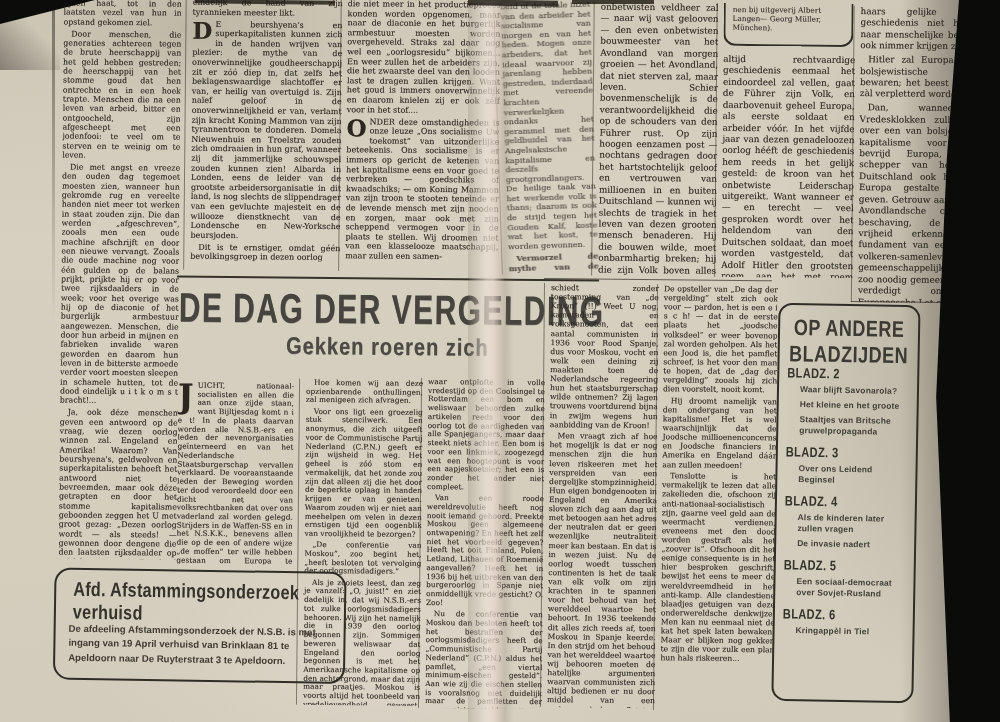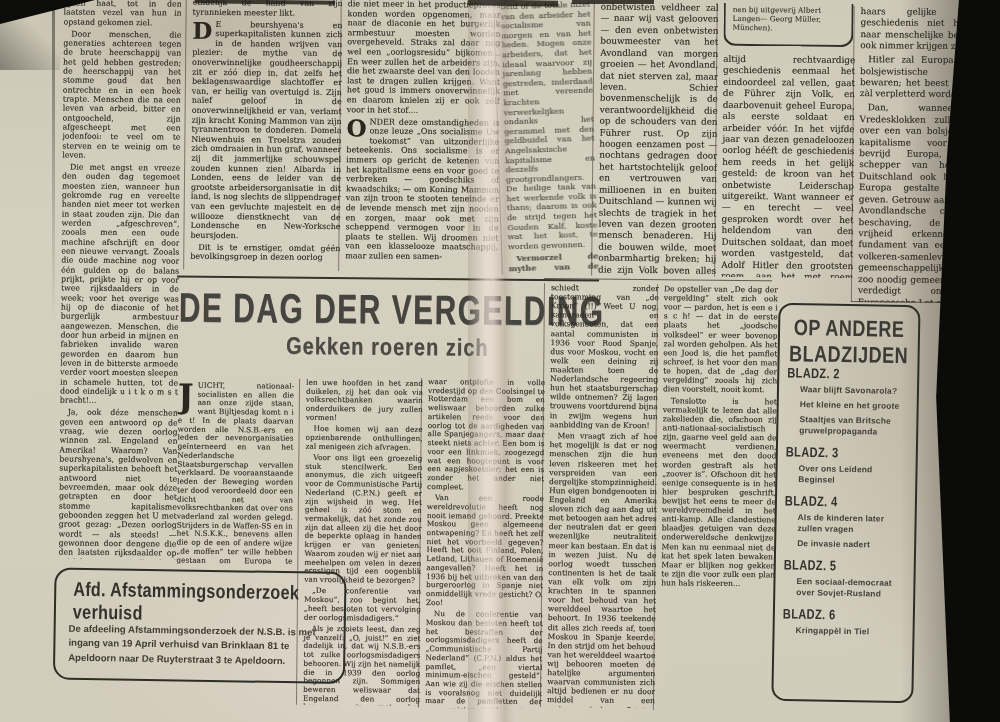--- a/index.html
+++ b/index.html
@@ -155,40 +155,40 @@
     <header class="headline-block">
       <h1>DE DAG DER VERGELDING</h1>
       <h2>Gekken roeren zich</h2>
     </header>
 
     <section class="col ac1">
       <p class="t ni dcj">JUICHT, nationaal-socialisten en allen die aan onze zijde staan, want Bijltjesdag komt n i e t! In de plaats daarvan worden alle N.S.B.-ers en leden der nevenorganisaties geïnterneerd en van het Nederlandsche Staatsburgerschap vervallen verklaard. De vooraanstaande leden der Beweging worden ter dood veroordeeld door een dicht net van volksrechtbanken dat over ons vaderland zal worden gelegd. Strijders in de Waffen-SS en in het N.S.K.K., benevens allen die op de een of andere wijze „de moffen” ter wille hebben gestaan om Europa te verdedigen ondergaan dit zelfde lot. Juicht dus weer niet te hard en te vlug, strijders tegen plutocratie en onderwereld, want op den „dag der vergelding” zal men U onbarmhartig in den kraag pakken. Overweegt dus goed of er voor U nog een weg terug is, want als de onderduikers opduiken zul-</p>
     </section>
 
     <section class="col ac2 vr">
-      <p class="t ni">len uwe hoofden in het zand duikelen, zij het dan ook via volksrechtbanken waarin onderduikers de jury zullen vormen!</p>
       <p class="t">Hoe komen wij aan deze opzienbarende onthullingen, zal menigeen zich afvragen.</p>
       <p class="t">Voor ons ligt een groezelig stuk stencilwerk. Een anonymus, die zich uitgeeft voor de Communistische Partij Nederland (C.P.N.) geeft er zijn wijsheid in weg. Het geheel is zóó stom en vermakelijk, dat het zonde zou zijn dat alleen zij die het door de beperkte oplaag in handen krijgen er van genieten. Waarom zouden wij er niet aan meehelpen om velen in dezen ernstigen tijd een oogenblik van vroolijkheid te bezorgen?</p>
       <p class="t">„De conferentie van Moskou”, zoo begint het, „heeft besloten tot vervolging der oorlogsmisdadigers.”</p>
       <p class="t">Als je zooiets leest, dan zeg je vanzelf: „O, juist!” en ziet dadelijk in, dat wij N.S.B.-ers tot zulke oorlogsmisdadigers behooren. Wij zijn het namelijk die in 1939 den oorlog begonnen zijn. Sommigen beweren weliswaar dat Engeland den oorlog begonnen is met het Amerikaansche kapitalisme op den achtergrond, maar dat zijn maar praatjes. Moskou is voorts altijd het toonbeeld van vredelievendheid geweest, Wells-</p>
     </section>
 
     <section class="col ac3 vr">
       <p class="t ni">waar ontplofte in volle vredestijd op den Coolsingel te Rotterdam een bom en weliswaar behoorden zulke artikelen reeds voor den oorlog tot de aardigheden van alle Spanjegangers, maar daar steekt niets achter. Een bom is voor een linkmiek, zoogezegd wat een hoogtepunt is voor een aapjeskoetsier; het een is zonder het ander niet compleet.</p>
       <p class="t">Van een roode wereldrevolutie heeft nog nooit iemand gehoord. Preekte Moskou geen algemeene ontwapening? En heeft het zelf niet het voorbeeld gegeven? Heeft het ooit Finland, Polen, Letland, Lithauen of Roemenië aangevallen? Heeft het in 1936 bij het uitbreken van den burgeroorlog in Spanje niet onmiddellijk vrede gesticht? O. Zoo!</p>
       <p class="t">Nu de conferentie van Moskou dan besloten heeft tot het bestraffen der oorlogsmisdadigers heeft de „Communistische Partij Nederland” (C.P.N.) aldus het pamflet, „een viertal minimum-eischen gesteld”. Aan wie zij die eischen stellen is vooralsnog niet duidelijk maar de pamfletten der communisten stelden vroeger ook altijd eischen. Het behoort er zoo bij. Onder deze eischen is, behalve datgene dat wij hierboven vermeldden, iets erg aardigs, o.m. den doodstraf voor de vrijwilligers die „in vreemden krijgsdienst” zijn getreden. Dit zoo zeggen zij op hoop van zegen, daar verzet de Nederlandsche wet zich tegen wanneer het ge-</p>
     </section>
 
     <section class="col col-h vr">
       <p class="t ni">schiedt zonder toestemming van „de Kroon” (!!) Weet U nog, kameraden en volksgenooten, dat een aantal communisten in 1936 voor Rood Spanje, dus voor Moskou, vocht en welk een deining zij maakten toen de Nederlandsche regeering hun het staatsburgerschap wilde ontnemen? Zij lagen trouwens voortdurend bijna in zwijm wegens hun aanbidding van de Kroon!</p>
       <p class="t">Men vraagt zich af hoe het mogelijk is dat er nog menschen zijn die hun leven riskeeren met het verspreiden van een dergelijke stompzinnigheid. Hun eigen bondgenooten in Engeland en Amerika sloven zich dag aan dag uit met betoogen aan het adres der neutralen dat er geen wezenlijke neutraliteit meer kan bestaan. En dat is in wezen juist. Nu de oorlog woedt tusschen continenten is het de taak van elk volk om zijn krachten in te spannen voor het behoud van het werelddeel waartoe het behoort. In 1936 teekende dit alles zich reeds af, toen Moskou in Spanje keerde. In den strijd om het behoud van het werelddeel waartoe wij behooren moeten de hatelijke argumenten waarvan communisten zich altijd bedienen er nu door middel van een ondergrondsch pamflet toe bijdragen om het inzicht te verhelderen! Onze vrijwilligers strijden voor Europa; de stumpers van het pamflet zijn geronseld door het buiten Europa staande Moskou, dat ook in 1936 een aantal idealistische sufferds ronselde om in Spanje anti-Europeesche belangen te gaan dienen.</p>
     </section>
 
     <section class="col col-i vr">
       <p class="t ni">De opsteller van „De dag der vergelding” stelt zich ook voor — pardon, het is een e i s c h! — dat in de eerste plaats het „joodsche volksdeel” er weer bovenop zal worden geholpen. Als het een Jood is, die het pamflet schreef, is het voor den man te hopen, dat de „dag der vergelding” zooals hij zich dien voorstelt, nooit komt.</p>
+      <p class="t">Hij droomt namelijk van den ondergang van het kapitalisme! Het is wel waarschijnlijk dat de Joodsche millioenenconcerns en Joodsche financiers in Amerika en Engeland dáár aan zullen meedoen!</p>
       <p class="t">Tenslotte is het vermakelijk te lezen dat alle zakelieden die, ofschoon zij anti-nationaal-socialistisch zijn, gaarne veel geld aan de weermacht verdienen, eveneens met den dood worden gestraft als het „zoover is”. Ofschoon dit het eenige consequente is in het hier besproken geschrift, bewijst het eens te meer de wereldvreemdheid in het anti-kamp. Alle clandestiene blaadjes getuigen van deze onderwereldsche denkwijze. Men kan nu eenmaal niet de kat het spek laten bewaken. Maar er blijken nog gekken te zijn die voor zulk een plan hun hals riskeeren...</p>
     </section>
 
     <aside class="sidebar">
       <div class="ix-title">
         <span>OP ANDERE</span>
         <span>BLADZIJDEN</span>
       </div>
       <h4>BLADZ. 2</h4>
       <div class="it">Waar blijft Savonarola?</div>

